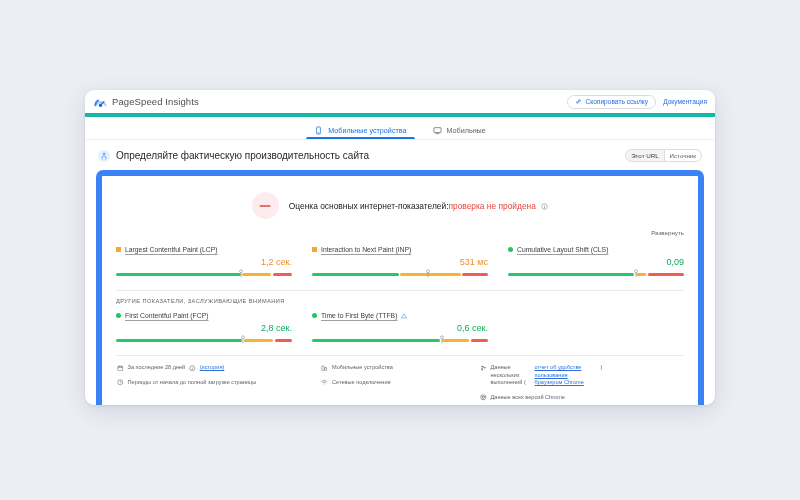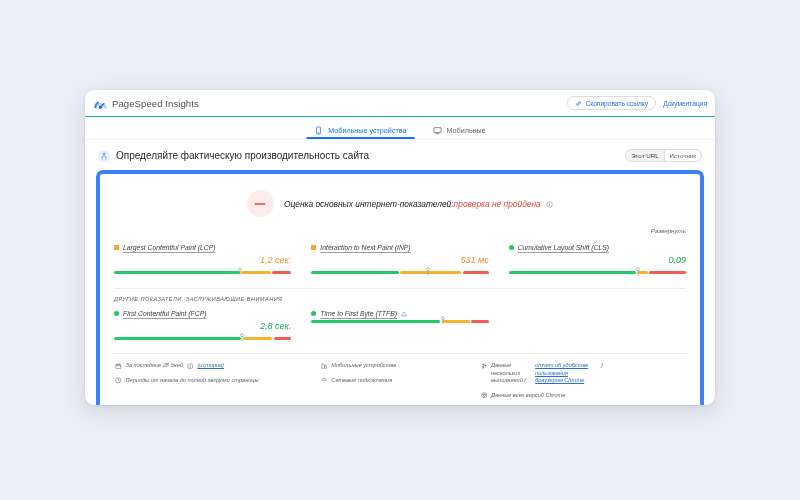--- a/index.html
+++ b/index.html
@@ -24,21 +24,21 @@
     border-radius: 9px;
     box-shadow: 0 6px 22px rgba(40,48,80,.13), 0 1px 3px rgba(40,48,80,.10);
     overflow: hidden;
   }
 
   
   .topbar {
     height: 27px;
     display: flex; align-items: center;
     padding: 0 8px 0 9px;
-    border-bottom: 1px solid #14b8a6;
+    border-bottom: 4px solid #14b8a6;
     position: relative;
   }
   .brand { display: flex; align-items: center; gap: 5px; }
   .brand-logo { width: 13px; height: 13px; display: block; }
   .brand-name {
     font-size: 9.5px; color: #4a5056; letter-spacing: .1px;
   }
   .topbar-right {
     margin-left: auto; display: flex; align-items: center; gap: 7px;
   }
@@ -92,24 +92,23 @@
   .seg {
     font-size: 6.2px; color: #5f6368;
     border: 1px solid #dadce0;
     padding: 2px 5px; cursor: pointer; background: #fff;
   }
   .seg:first-child { border-radius: 8px 0 0 8px; background: #f1f3f4; color: #3c4043; }
   .seg:last-child { border-radius: 0 8px 8px 0; border-left: none; }
 
   
   .panel {
-    border: 4px solid #3b82f6;
+    border: 6px solid #3b82f6;
     border-radius: 7px;
     padding: 13px 14px 9px 14px;
-    font-style: italic;
   }
 
   .cwv-head {
     display: flex; align-items: center; justify-content: center;
     gap: 10px; padding: 3px 0 4px 0;
   }
   .cwv-badge {
     width: 27px; height: 27px; border-radius: 50%;
     background: #fdecee; display: flex; align-items: center; justify-content: center;
     flex: 0 0 auto;
@@ -368,20 +367,21 @@
           <div class="metric">
             <div class="metric-label-row">
               <span class="dot"></span>
               <span class="metric-name">Time to First Byte (TTFB)</span>
               <span>
                 <svg class="warn-tri" viewBox="0 0 24 24" fill="none" stroke="#4285f4" stroke-width="2.2" stroke-linejoin="round">
                   <path d="M12 3.5 L22 20 L2 20 Z"></path>
                 </svg>
               </span>
             </div>
+            <div class="metric-value green">0,6 сек.</div>
             <div class="bar">
               <div class="bar-track">
                 <div class="seg-g" style="flex:74"></div>
                 <div class="seg-a" style="flex:16"></div>
                 <div class="seg-r" style="flex:10"></div>
               </div>
               <div class="marker" style="left:74%">
                 <svg viewBox="0 0 6 12">
                     <circle cx="3" cy="3" r="1.9" fill="none" stroke="#9aa0a6" stroke-width="1"></circle>
                     <line x1="3" y1="5" x2="3" y2="11" stroke="#9aa0a6" stroke-width="1"></line>

